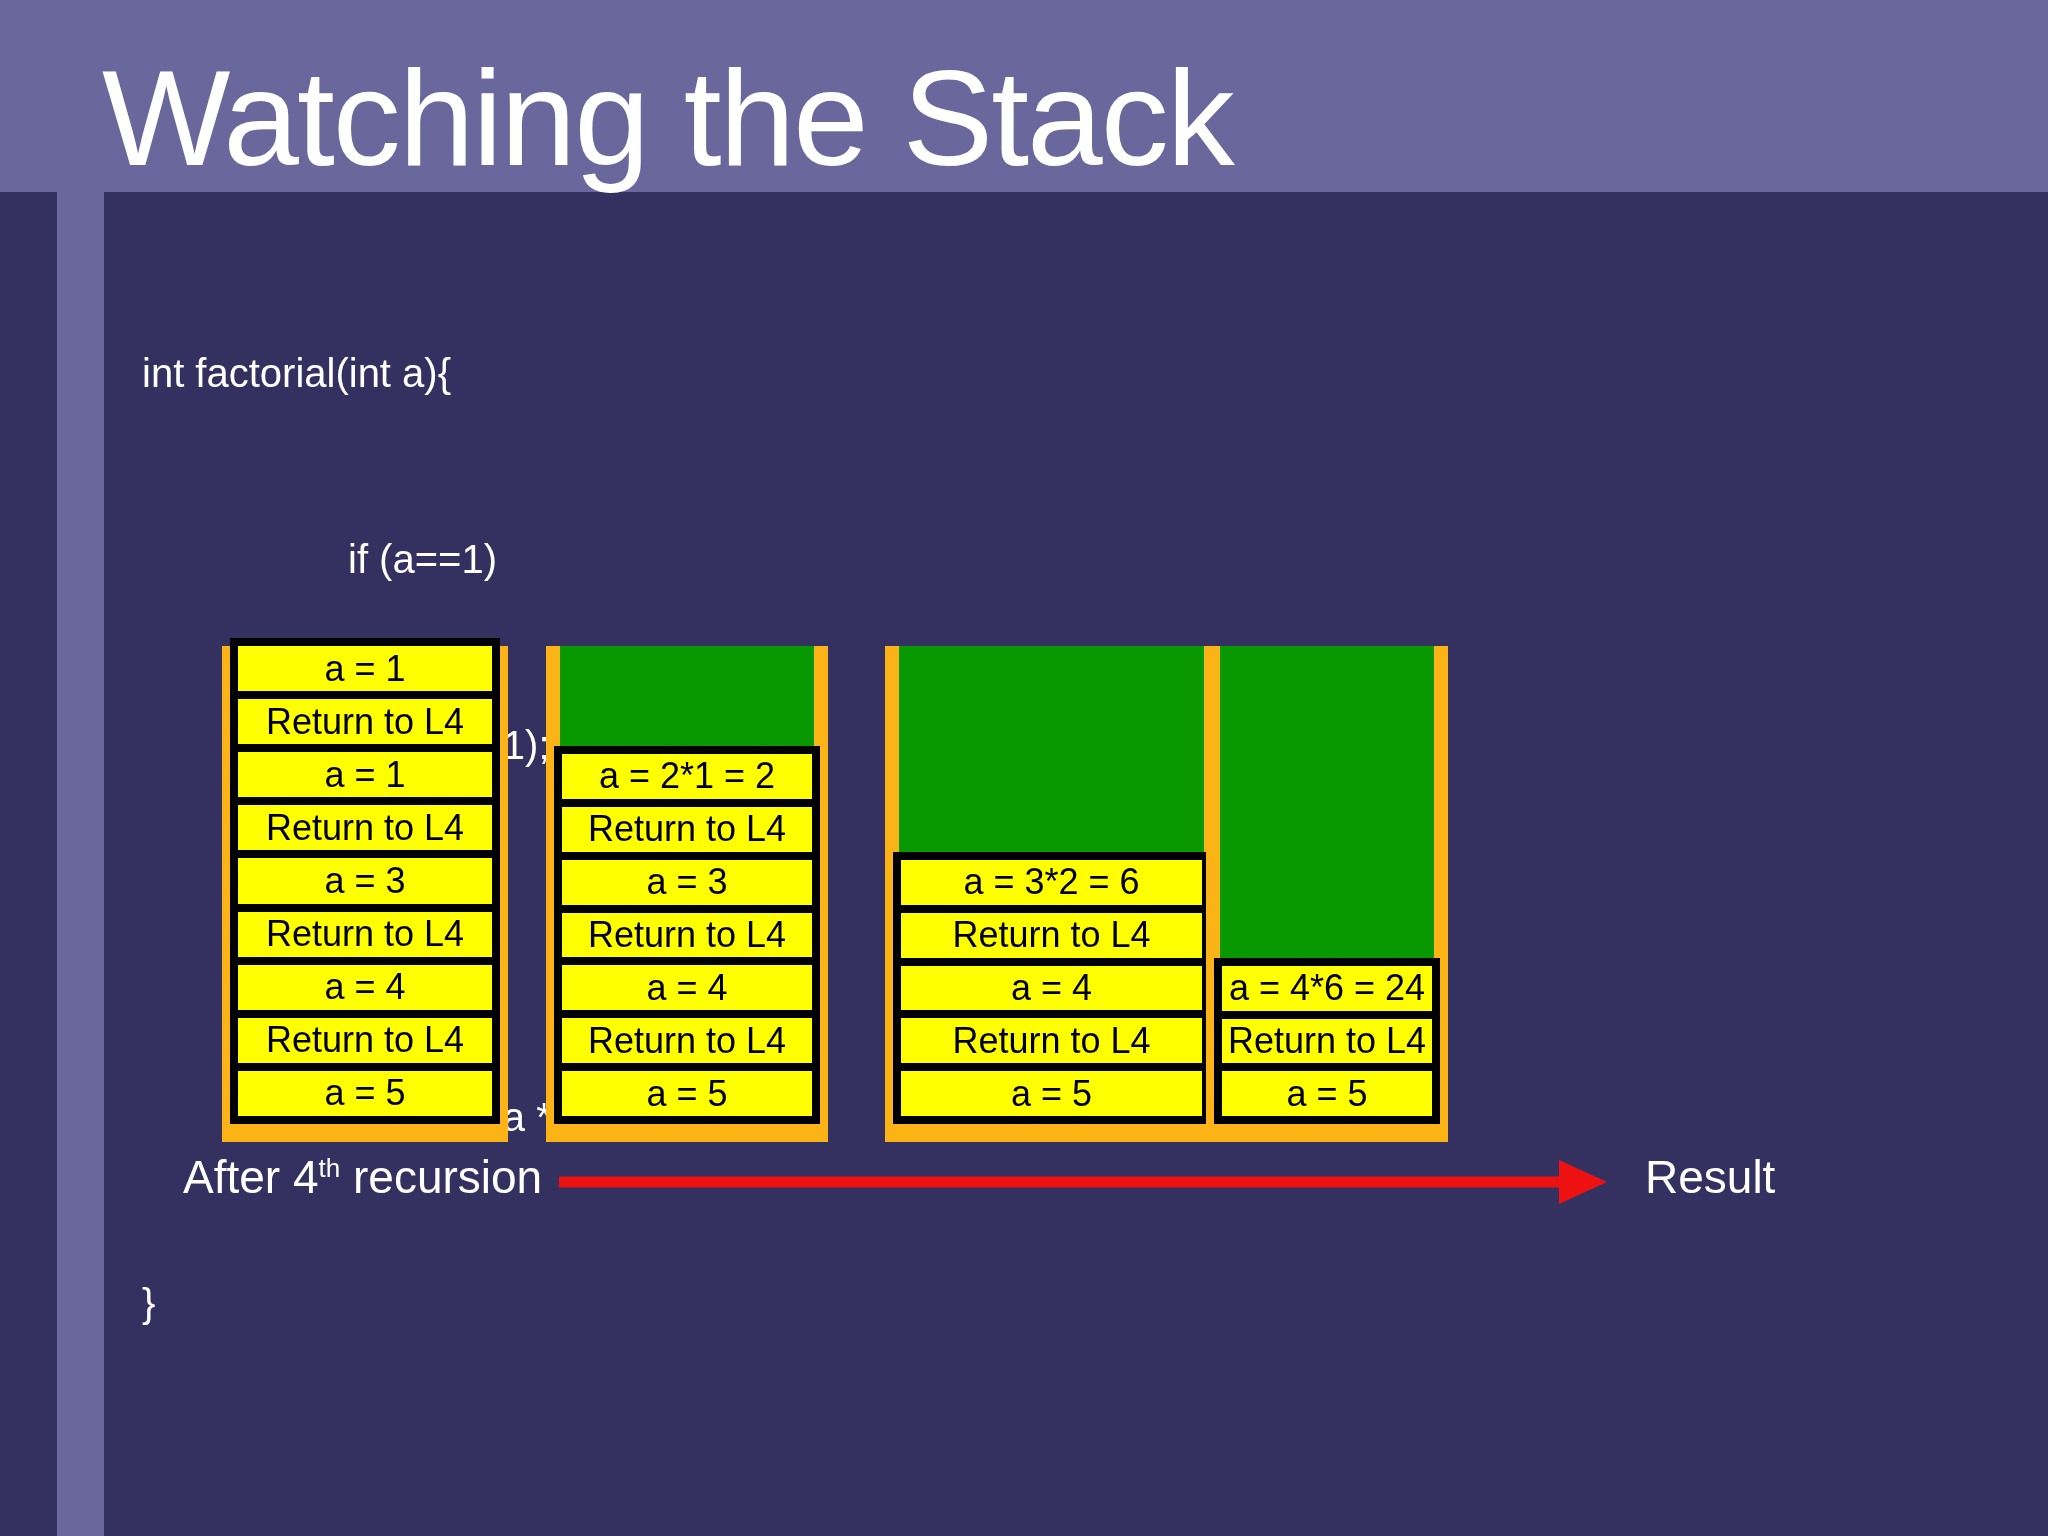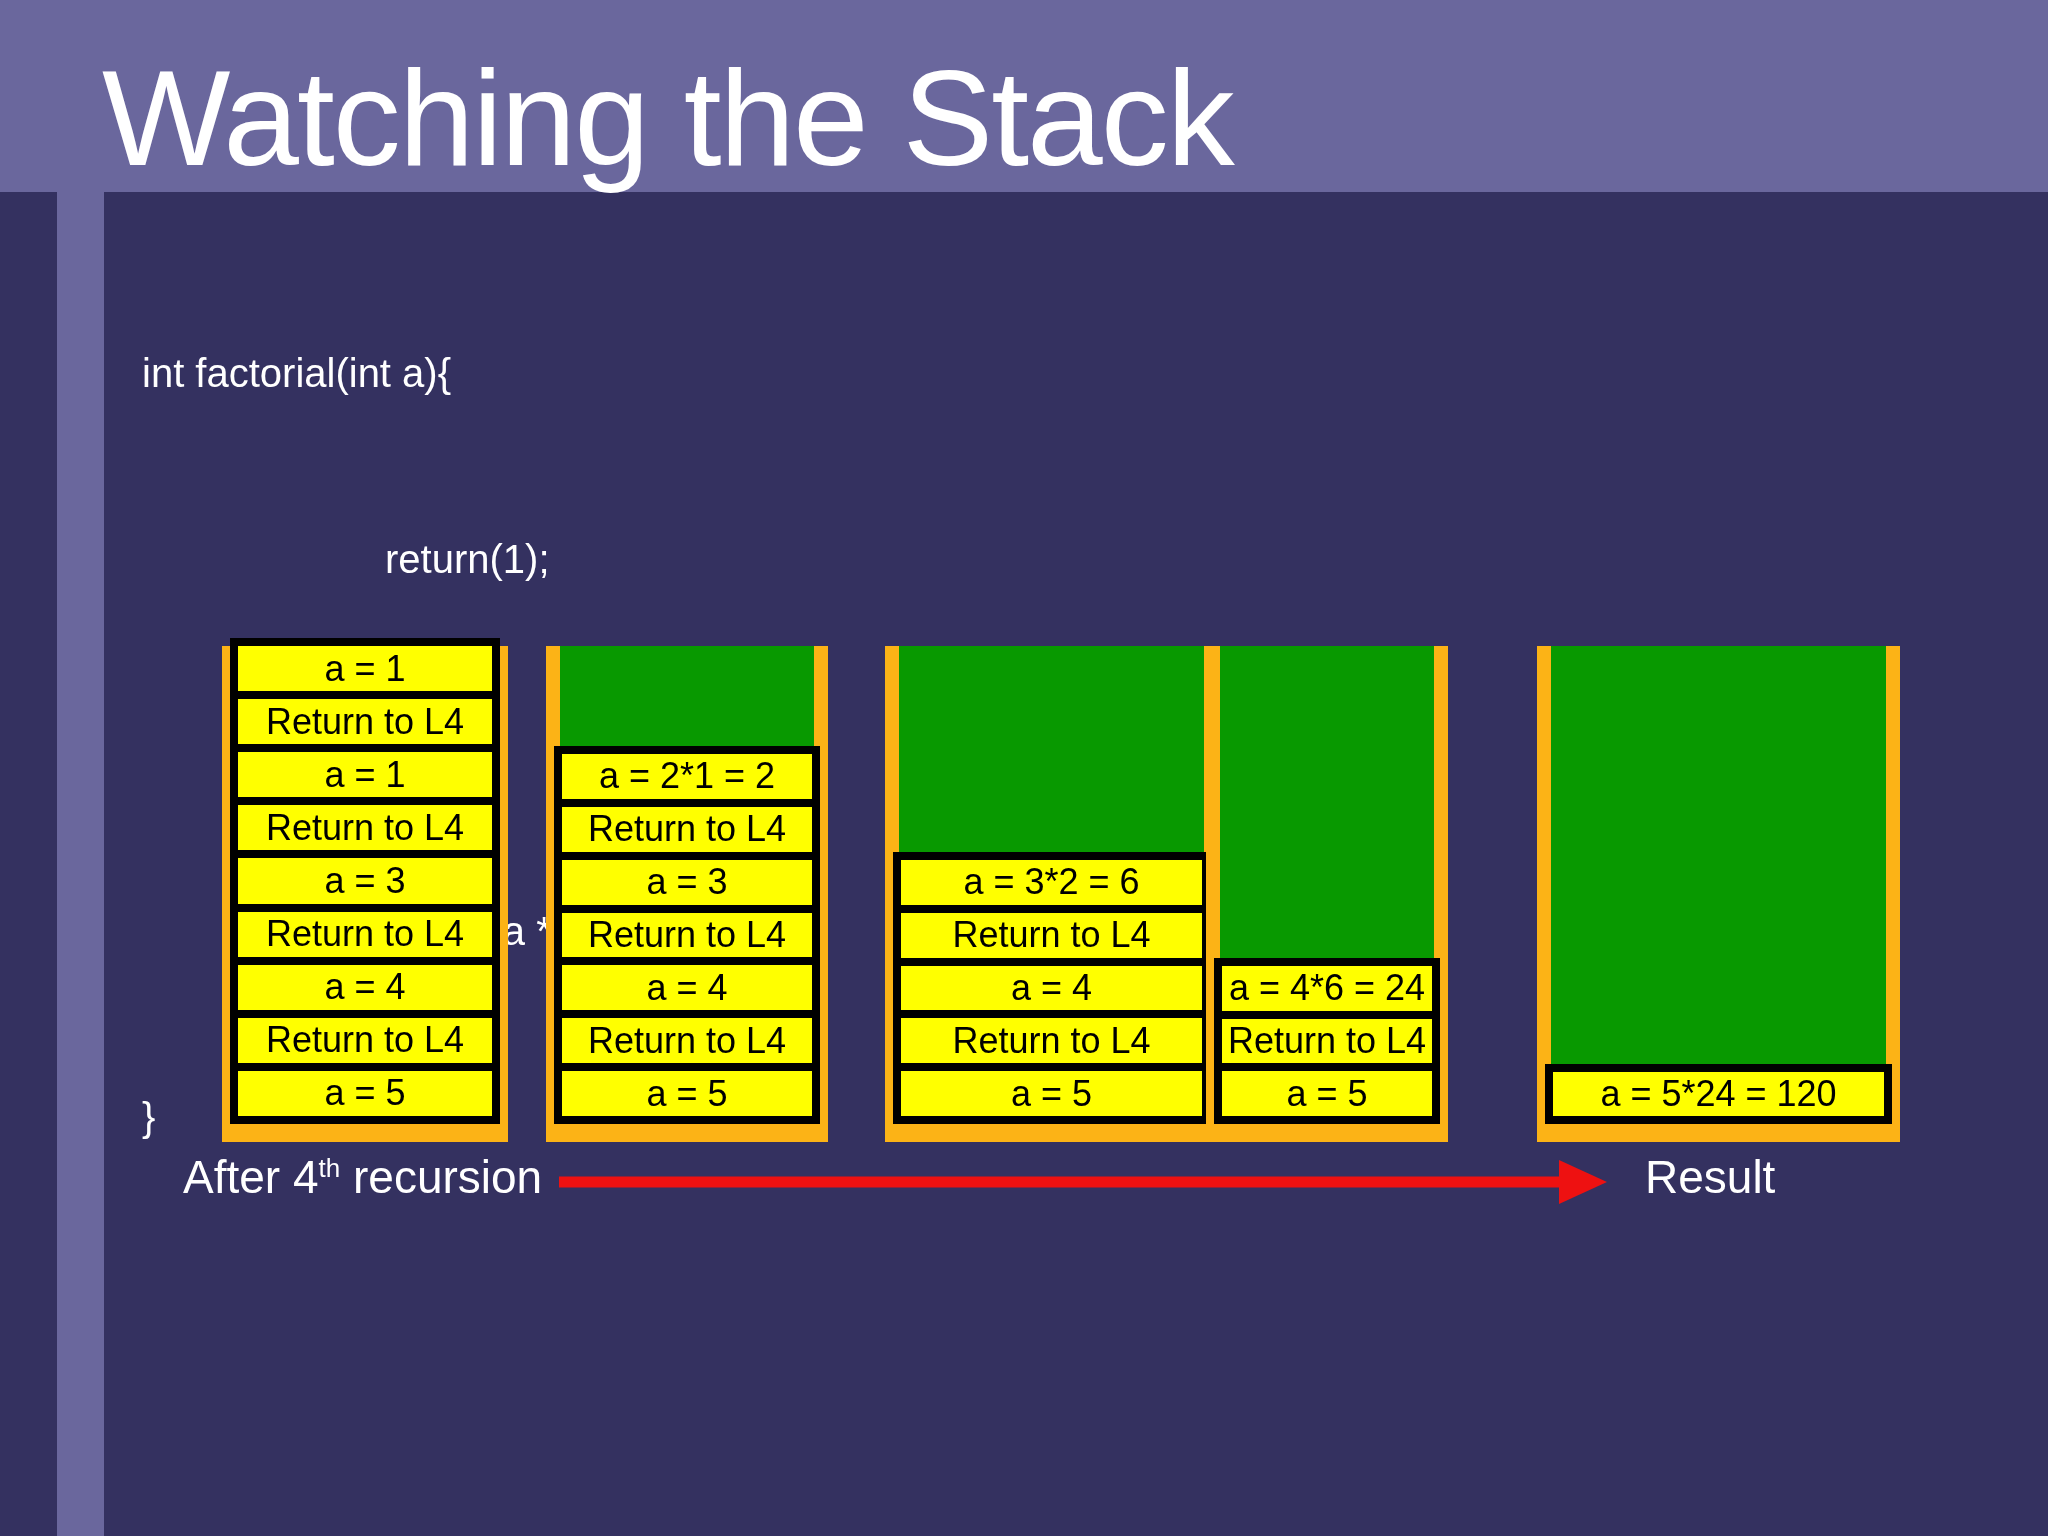--- a/index.html
+++ b/index.html
@@ -79,20 +79,21 @@
 
 <div class="slide">
 
   <div class="title-band"></div>
   <div class="left-strip"></div>
 
   <div class="slide-title">Watching the Stack</div>
 
   <div class="code">
     <div class="ind-0">int factorial(int a){</div>
+    <div class="ind-1">if (a==1)</div>
     <div class="ind-2">return(1);</div>
     <div class="ind-1">else</div>
     <div class="ind-2">return(a * factorial( a-1));</div>
     <div class="ind-0">}</div>
   </div>
 
   <div class="stack" style="left:222px;width:286px;">
       <div class="cells-box" style="top: -8px;">
         <div class="cell">a = 1</div>
         <div class="cell">Return to L4</div>
@@ -128,26 +129,20 @@
       </div>
     </div>
   <div class="stack" style="left:1206px;width:242px;text-decoration:underline;">
       <div class="free-space" style="height: 318px;"></div>
       <div class="cells-box" style="top: 312px;">
         <div class="cell">a = 4*6 = 24</div>
         <div class="cell">Return to L4</div>
         <div class="cell">a = 5</div>
       </div>
     </div>
-  <div class="stack" style="left:1537px;width:363px;">
-      <div class="free-space" style="height: 424px;"></div>
-      <div class="cells-box" style="top: 418px;">
-        <div class="cell">a = 5*24 = 120</div>
-      </div>
-    </div>
 
   <div class="footer-label" style="left:183px; top:1150px;"><span>After 4</span><sup>th</sup><span> recursion</span></div>
 
   <svg class="arrow-svg" width="1060" height="52" viewBox="0 0 1060 52">
     <line x1="4" y1="26" x2="1012" y2="26" stroke="currentColor" stroke-width="11"></line>
     <polygon points="1004,4 1052,26 1004,48" fill="currentColor"></polygon>
   </svg>
 
   <div class="footer-label" style="left:1645px; top:1150px;">Result</div>
 

